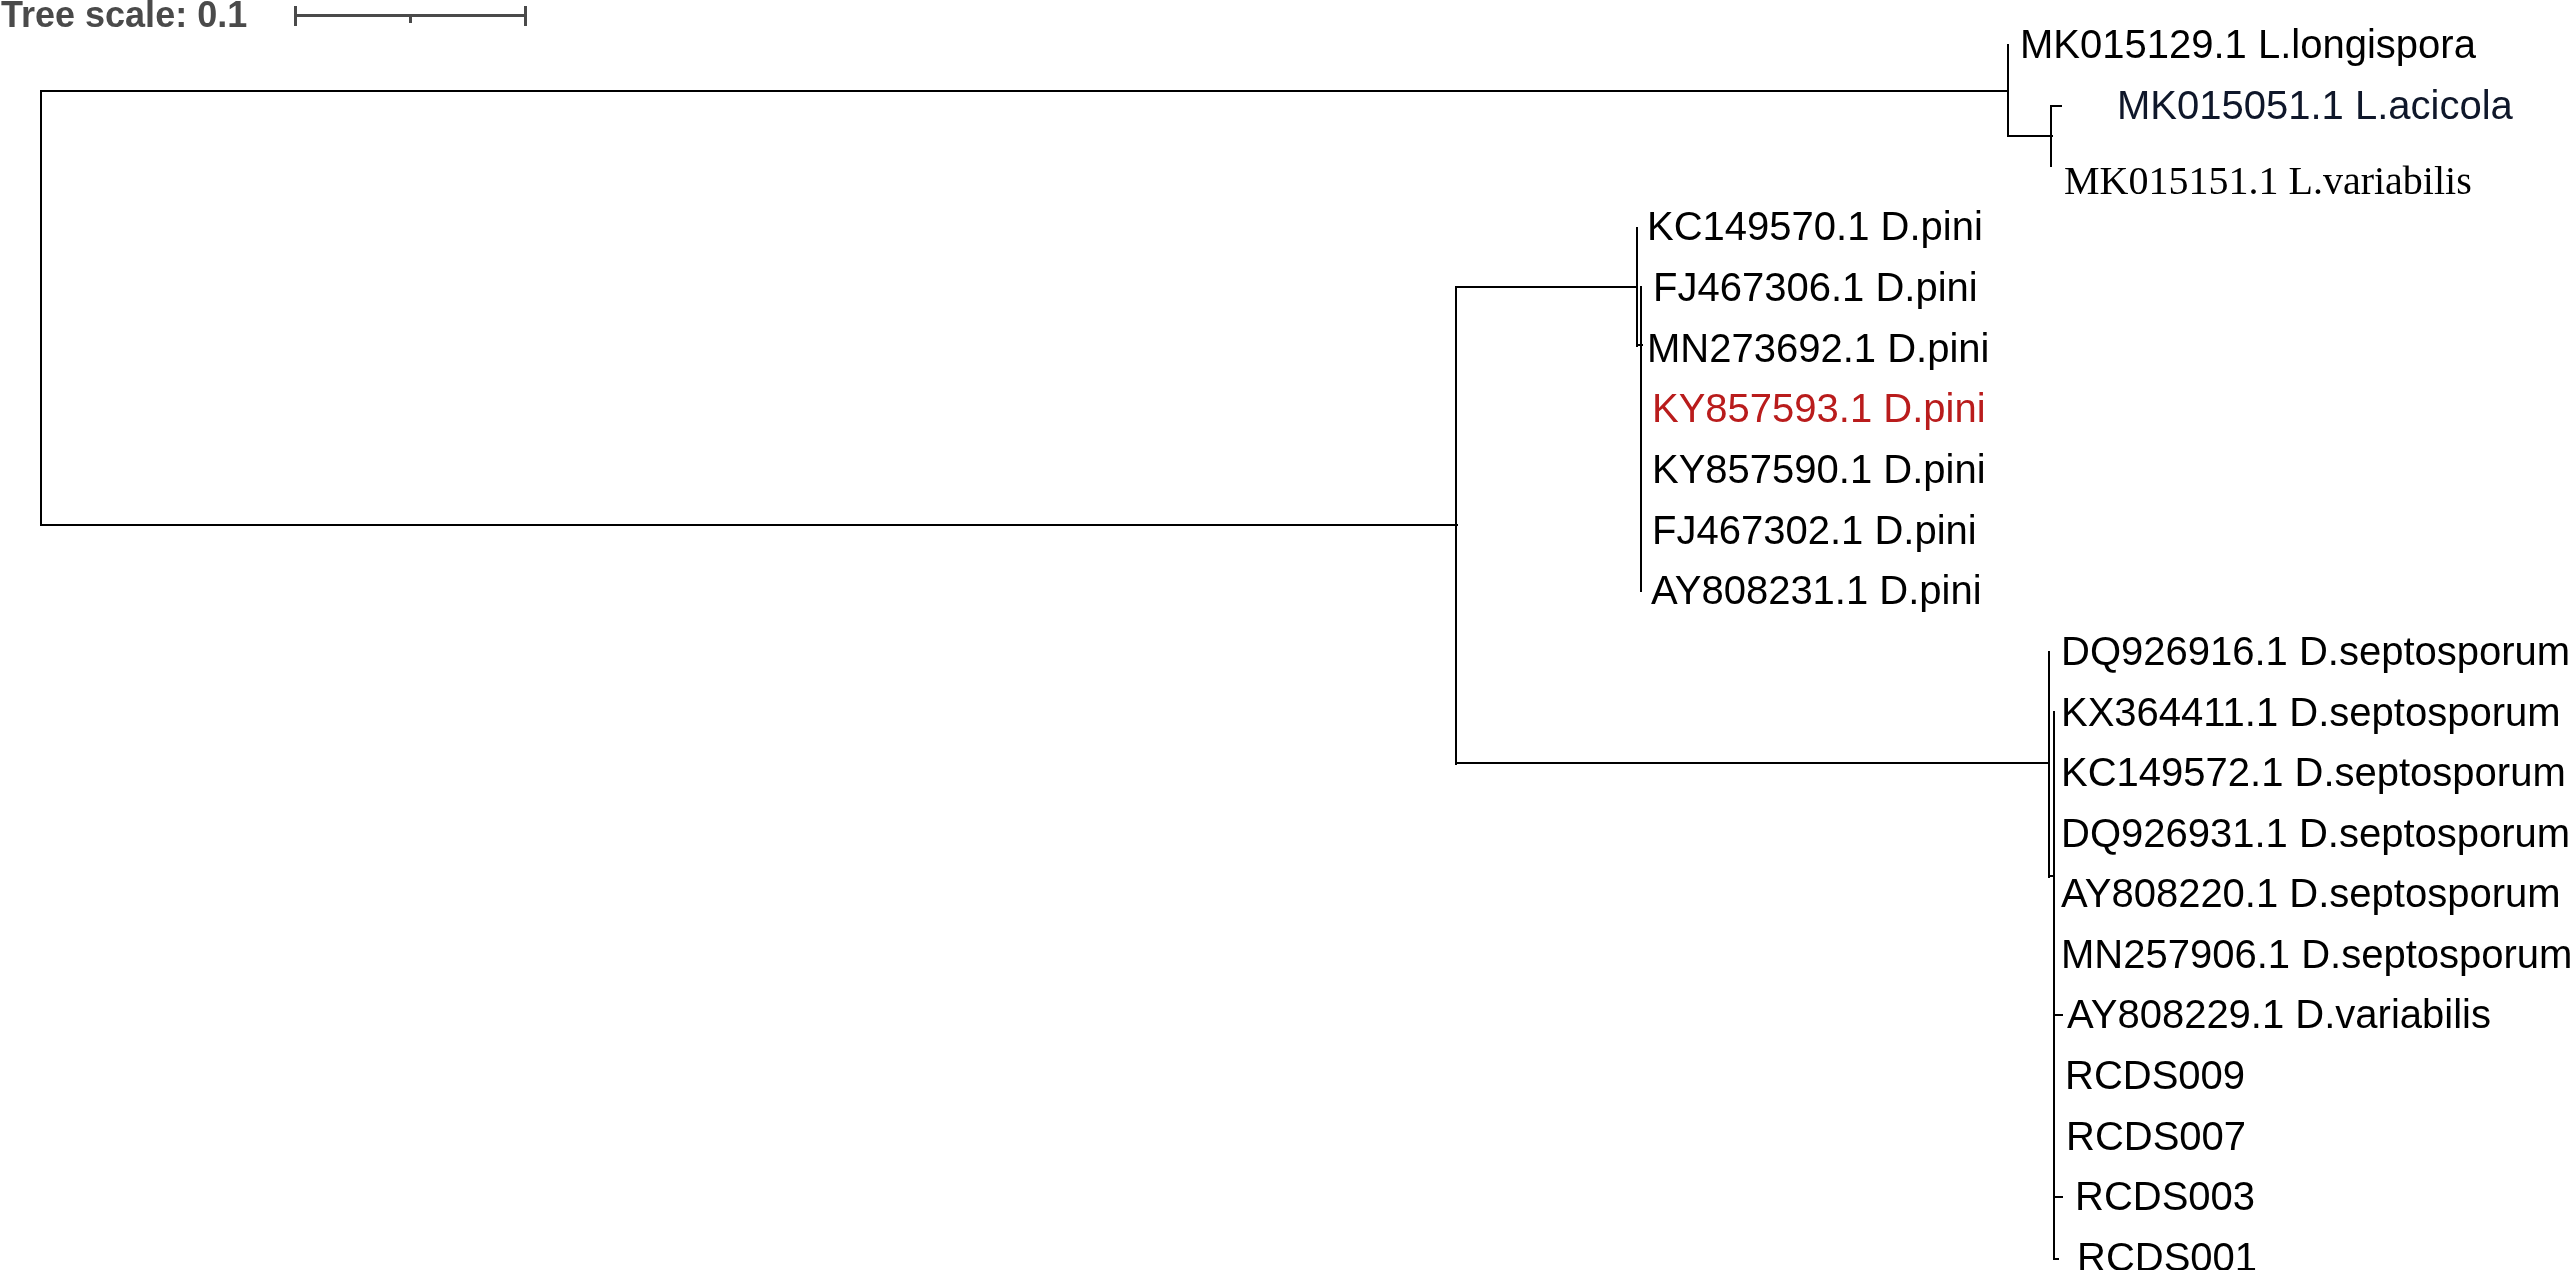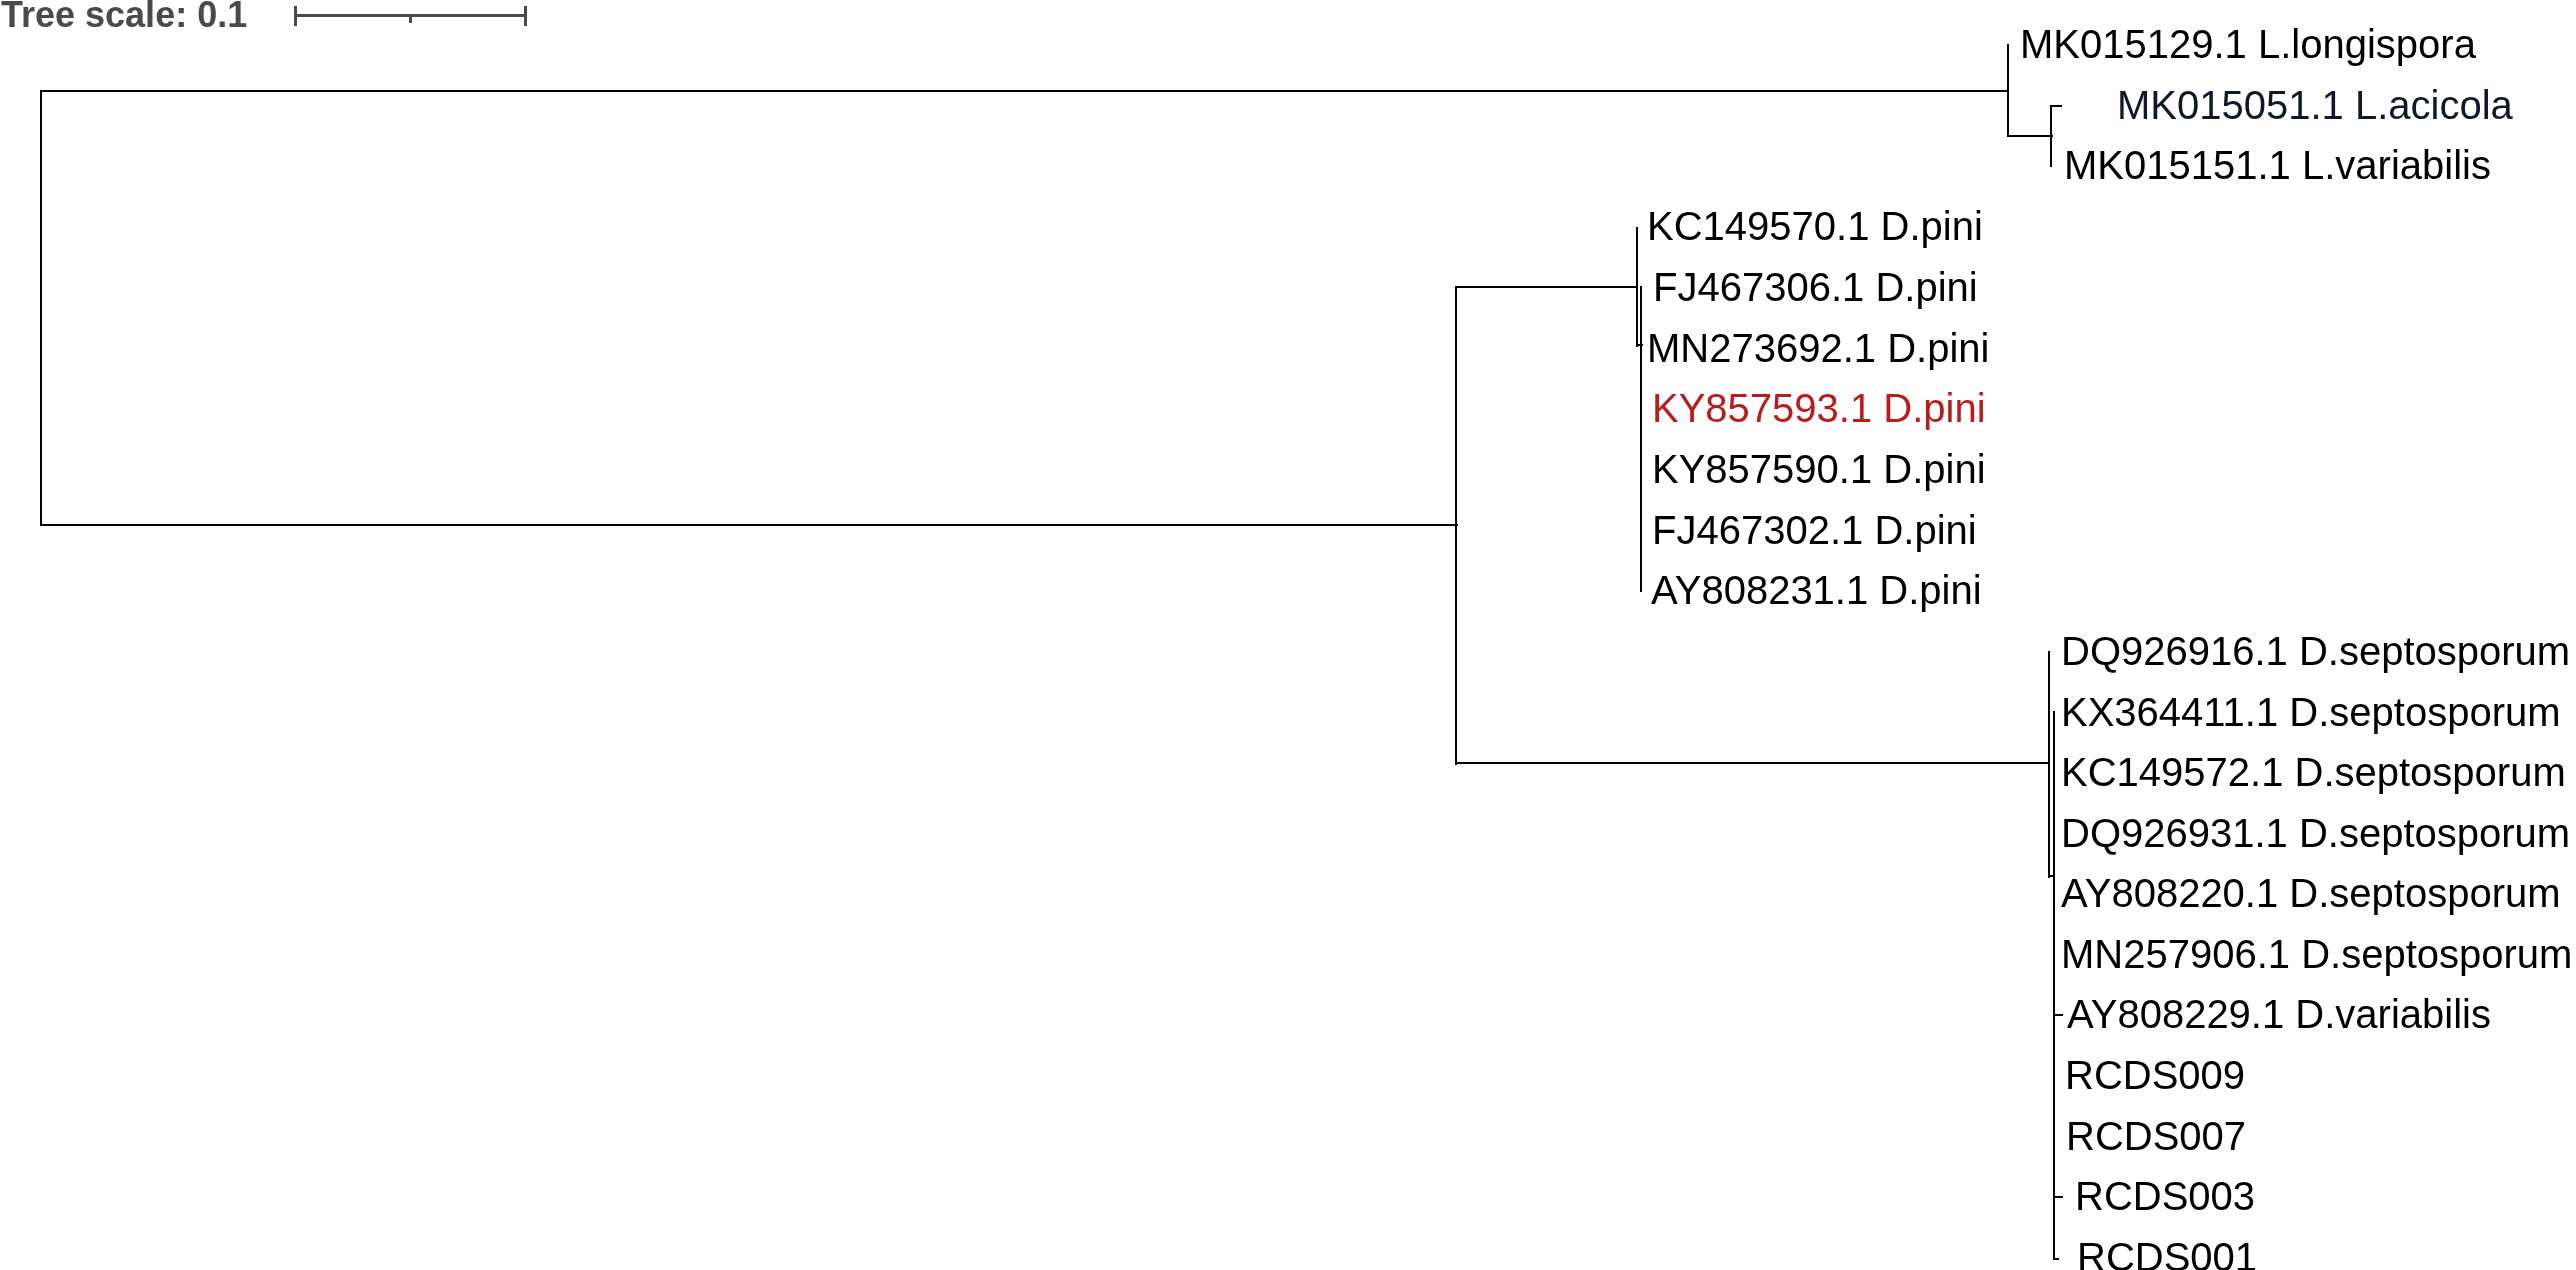--- a/index.html
+++ b/index.html
@@ -68,21 +68,21 @@
       <div class="seg" style="left: 2050px; top: 105px; width: 2.1px; height: 62px; background: rgb(0, 0, 0);"></div>
       <div class="seg" style="left: 1455px; top: 286px; width: 2.1px; height: 479px; background: rgb(0, 0, 0);"></div>
       <div class="seg" style="left: 1636px; top: 227px; width: 2.1px; height: 120px; background: rgb(0, 0, 0);"></div>
       <div class="seg" style="left: 1640px; top: 286px; width: 2.1px; height: 306px; background: rgb(0, 0, 0);"></div>
       <div class="seg" style="left: 2048px; top: 651px; width: 2.1px; height: 227px; background: rgb(0, 0, 0);"></div>
       <div class="seg" style="left: 2053px; top: 711px; width: 2.1px; height: 548px; background: rgb(0, 0, 0);"></div>
     </div>
   <div id="label-layer">
       <div class="tip-label" style="left: 2020px; top: 45px; color: rgb(0, 0, 0);">MK015129.1 L.longispora</div>
       <div class="tip-label" style="left: 2073px; top: 106px; color: #0f172a; margin-left: 44px;">MK015051.1 L.acicola</div>
-      <div class="tip-label" style="left: 2064px; top: 166px; color: rgb(0, 0, 0);">MK015151.1 L.variabilis</div>
+      <div class="tip-label" style="left: 2064px; top: 182px; color: rgb(0, 0, 0); font-family: Liberation Serif, serif;">MK015151.1 L.variabilis</div>
       <div class="tip-label" style="left: 1647px; top: 227px; color: rgb(0, 0, 0);">KC149570.1 D.pini</div>
       <div class="tip-label" style="left: 1653px; top: 288px; color: rgb(0, 0, 0);">FJ467306.1 D.pini</div>
       <div class="tip-label" style="left: 1647px; top: 349px; color: rgb(0, 0, 0);">MN273692.1 D.pini</div>
       <div class="tip-label" style="left: 1652px; top: 409px; color: #b91c1c;">KY857593.1 D.pini</div>
       <div class="tip-label" style="left: 1652px; top: 470px; color: rgb(0, 0, 0);">KY857590.1 D.pini</div>
       <div class="tip-label" style="left: 1652px; top: 531px; color: rgb(0, 0, 0); text-align: center;">FJ467302.1 D.pini</div>
       <div class="tip-label" style="left: 1651px; top: 591px; color: rgb(0, 0, 0);">AY808231.1 D.pini</div>
       <div class="tip-label" style="left: 2061px; top: 652px; color: rgb(0, 0, 0);">DQ926916.1 D.septosporum</div>
       <div class="tip-label" style="left: 2061px; top: 713px; color: rgb(0, 0, 0);">KX364411.1 D.septosporum</div>
       <div class="tip-label" style="left: 2061px; top: 773px; color: rgb(0, 0, 0);">KC149572.1 D.septosporum</div>

